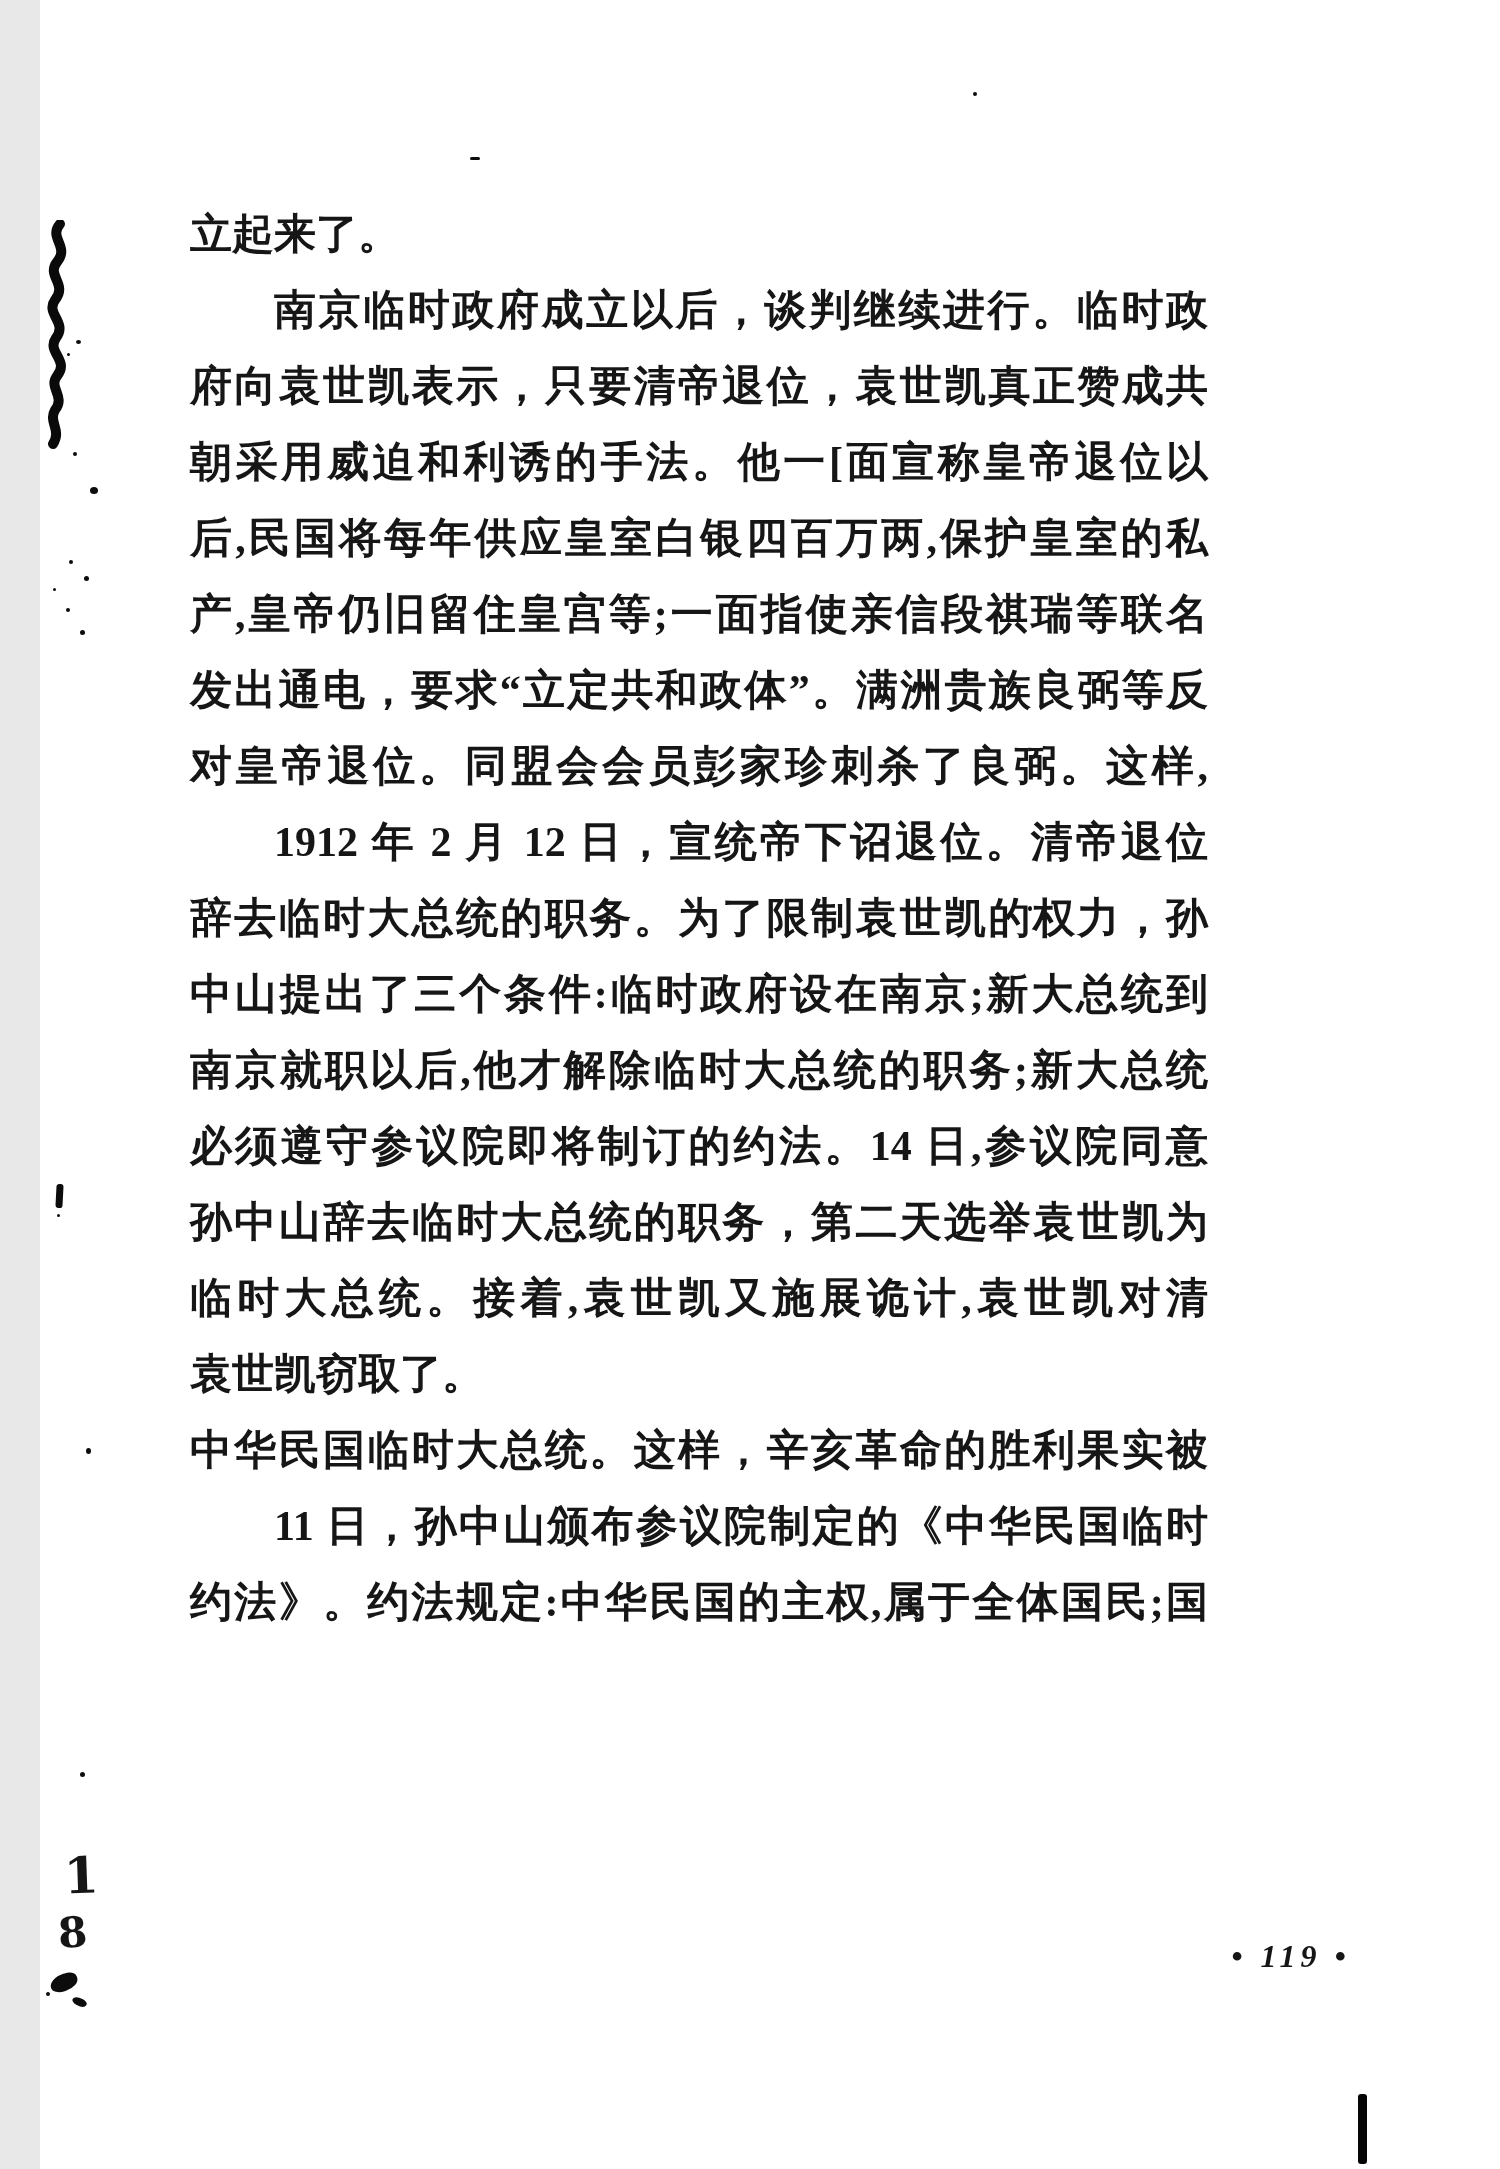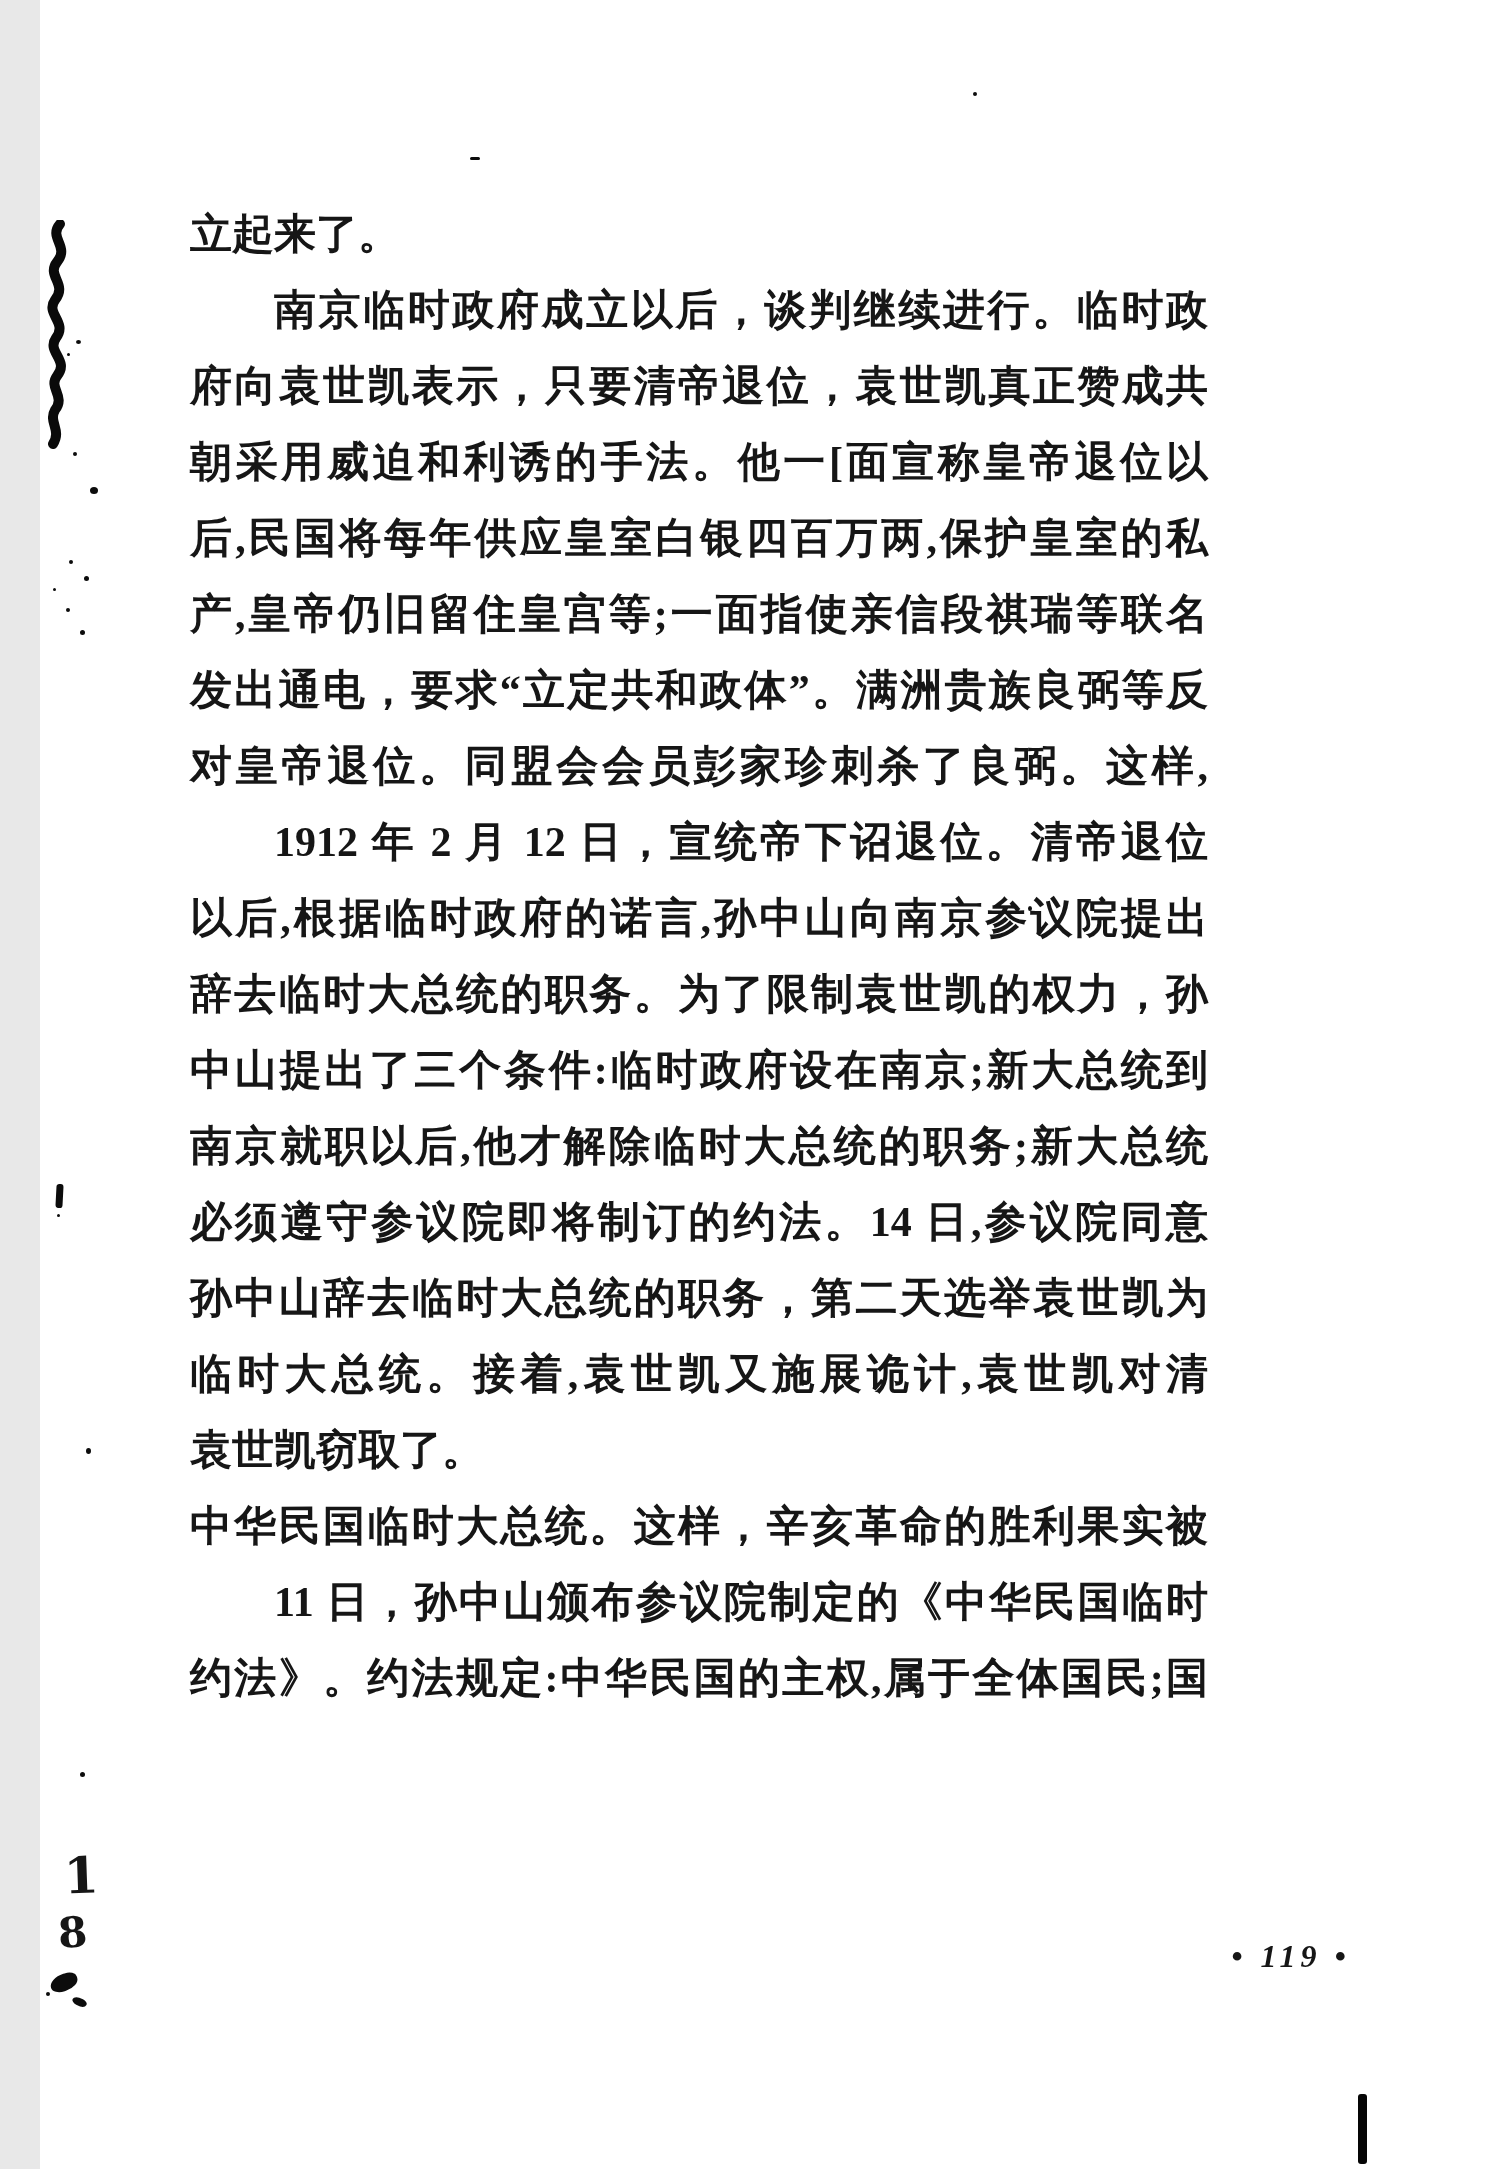--- a/index.html
+++ b/index.html
@@ -116,21 +116,20 @@
   <div class="text-block">
     <div class="line">立起来了。</div>
     <div class="line indent fill">南京临时政府成立以后，谈判继续进行。临时政</div>
     <div class="line fill">府向袁世凯表示，只要清帝退位，袁世凯真正赞成共</div>
     <div class="line fill">朝采用威迫和利诱的手法。他一[面宣称皇帝退位以</div>
     <div class="line fill">后,民国将每年供应皇室白银四百万两,保护皇室的私</div>
     <div class="line fill">产,皇帝仍旧留住皇宫等;一面指使亲信段祺瑞等联名</div>
     <div class="line fill">发出通电，要求“立定共和政体”。满洲贵族良弼等反</div>
     <div class="line fill">对皇帝退位。同盟会会员彭家珍刺杀了良弼。这样,</div>
     <div class="line indent fill">1912 年 2 月 12 日，宣统帝下诏退位。清帝退位</div>
-    <div class="line fill">以后,根据临时政府的诺言,孙中山向南京参议院提出</div>
     <div class="line fill">辞去临时大总统的职务。为了限制袁世凯的权力，孙</div>
     <div class="line fill">中山提出了三个条件:临时政府设在南京;新大总统到</div>
     <div class="line fill">南京就职以后,他才解除临时大总统的职务;新大总统</div>
     <div class="line fill">必须遵守参议院即将制订的约法。14 日,参议院同意</div>
     <div class="line fill">孙中山辞去临时大总统的职务，第二天选举袁世凯为</div>
     <div class="line fill">临时大总统。接着,袁世凯又施展诡计,袁世凯对清</div>
     <div class="line">袁世凯窃取了。</div>
     <div class="line fill">中华民国临时大总统。这样，辛亥革命的胜利果实被</div>
     <div class="line indent fill">11 日，孙中山颁布参议院制定的《中华民国临时</div>
     <div class="line fill">约法》。约法规定:中华民国的主权,属于全体国民;国</div>

